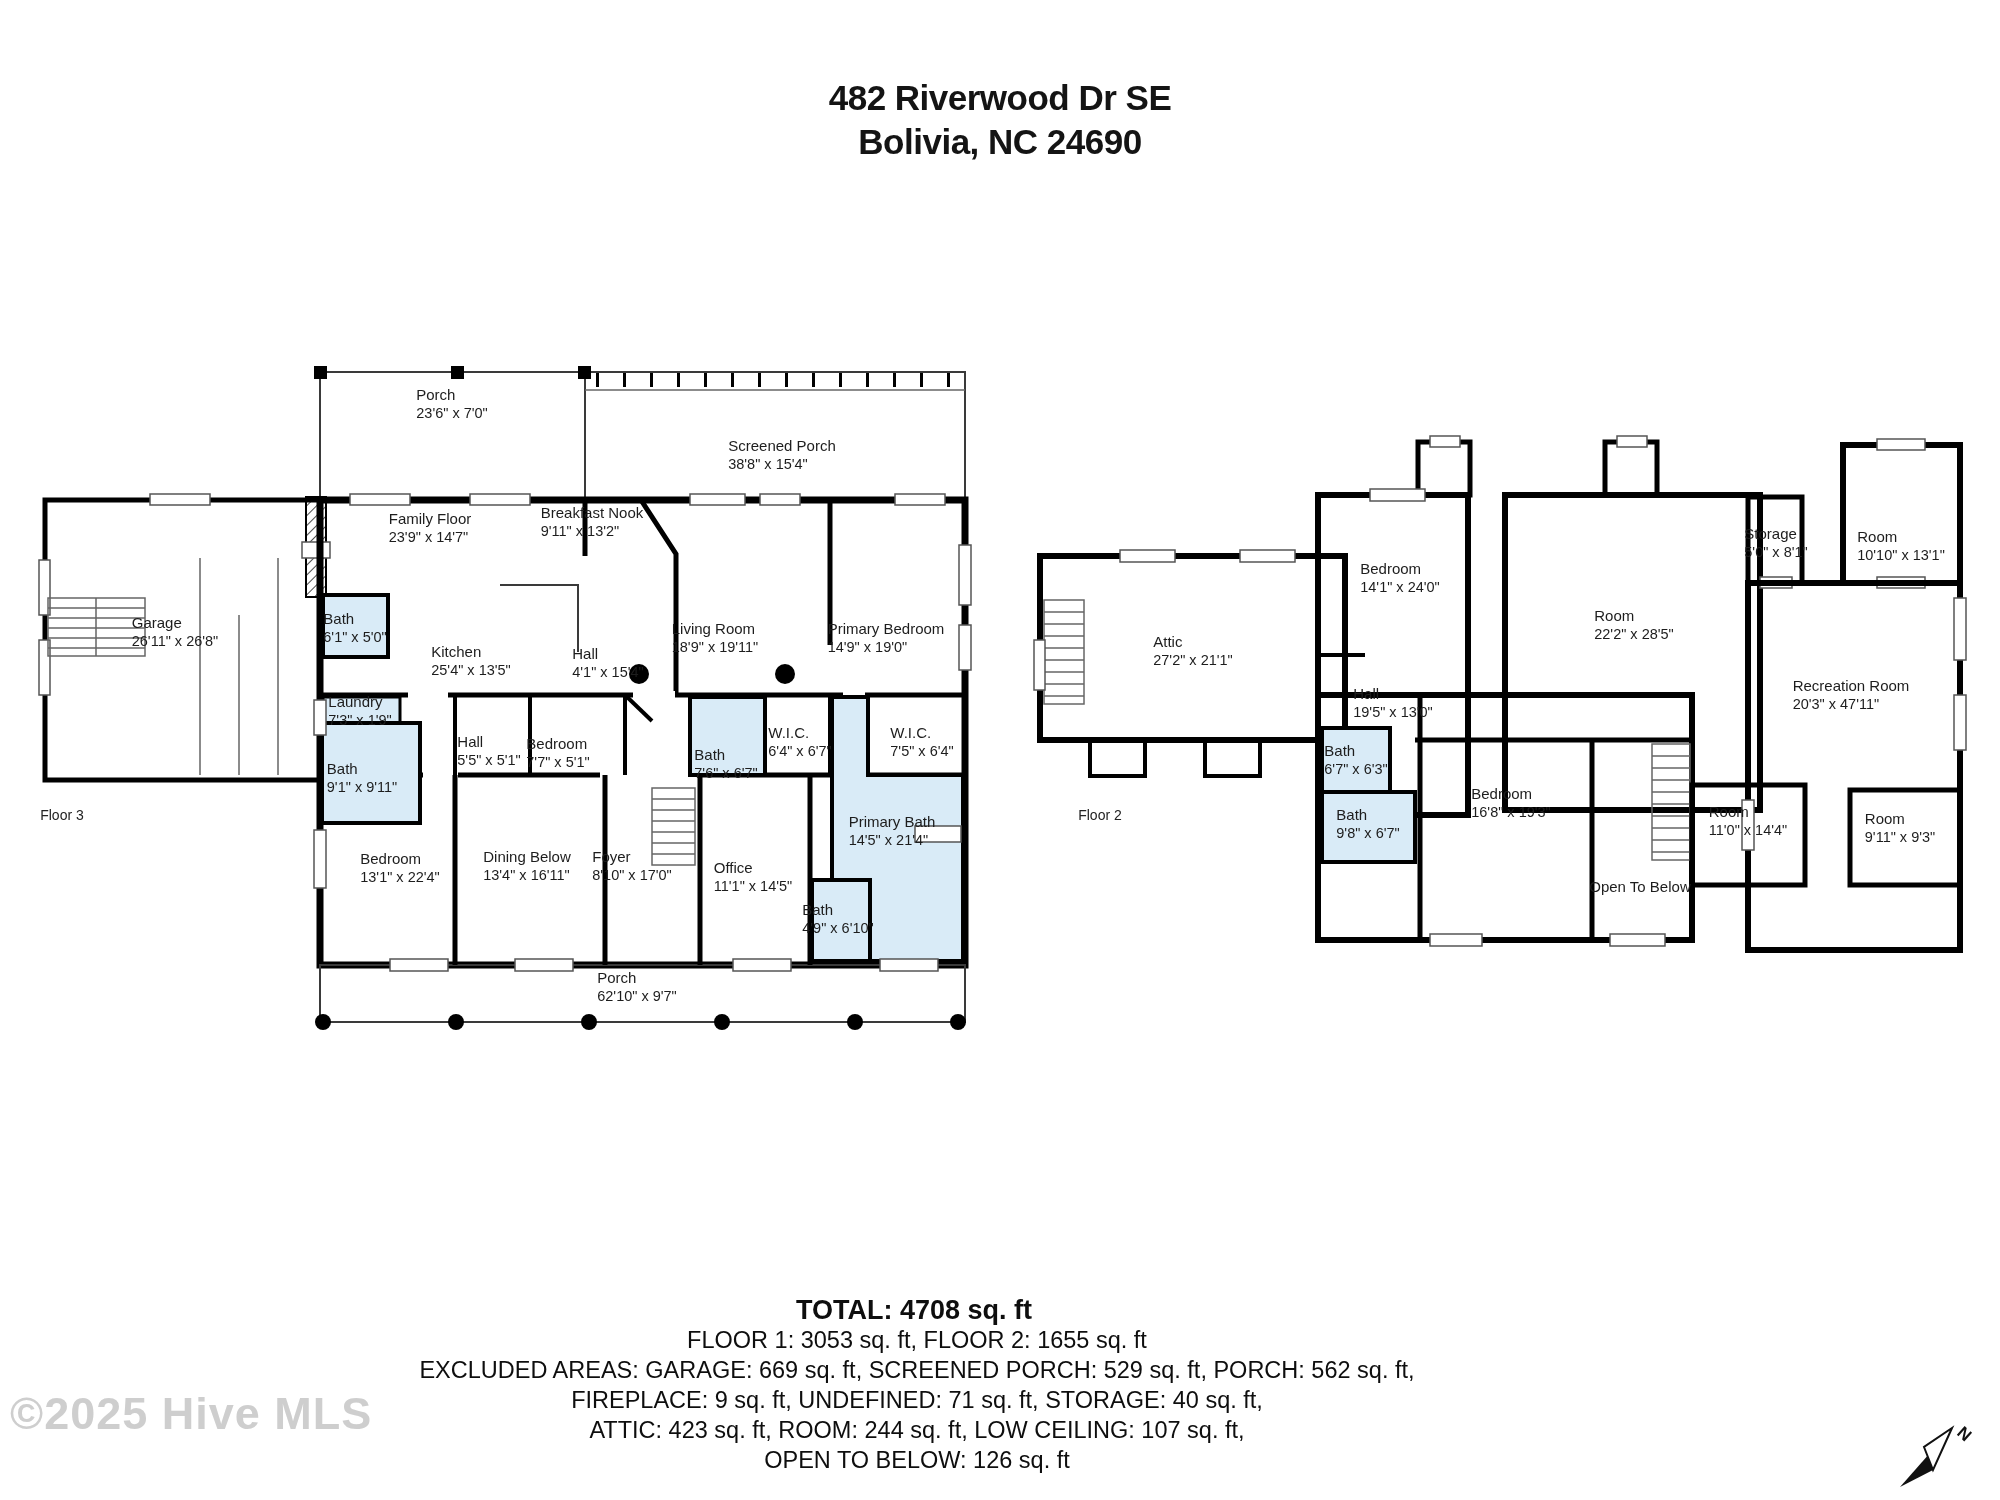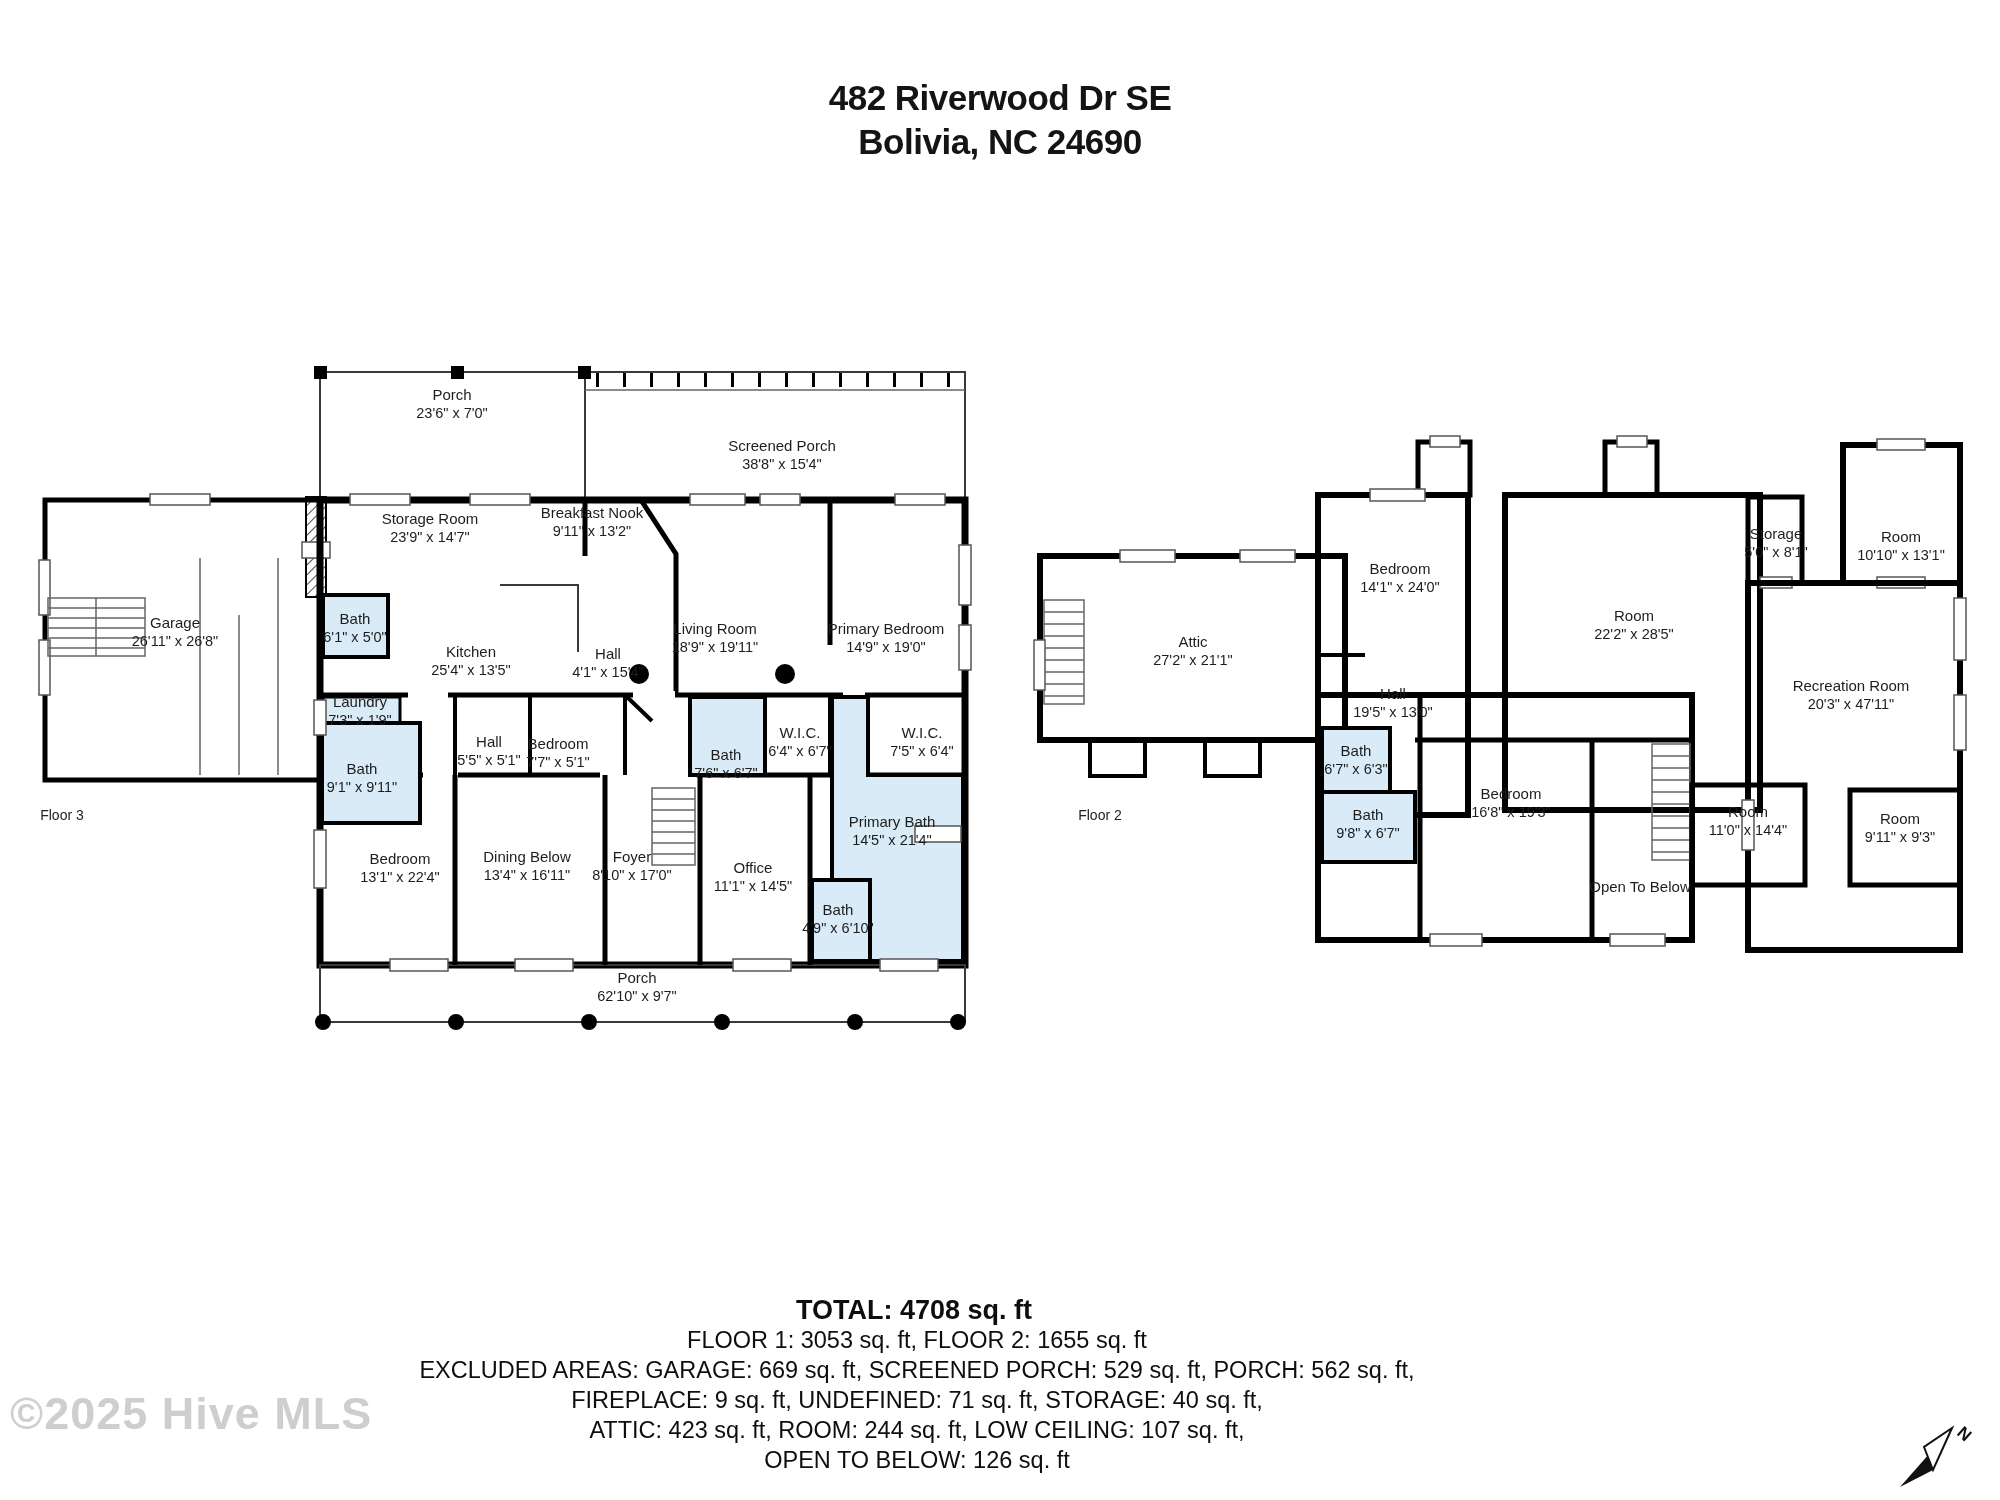--- a/index.html
+++ b/index.html
@@ -3,21 +3,21 @@
 <meta charset="utf-8">
 <style>
   html,body{margin:0;padding:0;background:#ffffff;}
   body{width:2000px;height:1500px;font-family:"Liberation Sans",sans-serif;}
   .page{position:relative;width:2000px;height:1500px;background:#fff;overflow:hidden;}
   .plan-svg{position:absolute;left:0;top:0;}
 
   .title{position:absolute;top:76px;left:0;width:2000px;text-align:center;color:#141414;font-weight:bold;}
   .title .l{font-size:35px;line-height:1.25;letter-spacing:-0.5px;}
 
-  .room-label{position:absolute;transform:translate(-50%,-50%);text-align:center;
+  .room-label{position:absolute;transform:translate(-50%,-50%);
               color:#1d1d1d;white-space:nowrap;line-height:1.28;z-index:5;}
   .room-label .rname{display:block;font-size:15px;}
   .room-label .rdims{display:block;font-size:14.5px;}
 
   .floor-tag{position:absolute;transform:translate(-50%,-50%);font-size:14px;color:#222;z-index:5;}
 
   .summary{position:absolute;top:1294px;left:0;width:1828px;text-align:center;color:#0e0e0e;}
   .summary .total{font-size:27px;font-weight:bold;line-height:1.2;}
   .summary .line{font-size:23.5px;line-height:1.27;padding-left:6px;}
 
@@ -200,21 +200,21 @@
     </div>
   <div class="room-label" style="left:782px;top:455px">
     <span class="rname">Screened Porch</span>
     <span class="rdims">38'8" x 15'4"</span>
     </div>
   <div class="room-label" style="left:175px;top:632px">
     <span class="rname">Garage</span>
     <span class="rdims">26'11" x 26'8"</span>
     </div>
   <div class="room-label" style="left:430px;top:528px">
-    <span class="rname">Storage Room</span>
+    <span class="rname">Family Floor</span>
     <span class="rdims">23'9" x 14'7"</span>
     </div>
   <div class="room-label" style="left:592px;top:522px">
     <span class="rname">Breakfast Nook</span>
     <span class="rdims">9'11" x 13'2"</span>
     </div>
   <div class="room-label" style="left:355px;top:628px">
     <span class="rname">Bath</span>
     <span class="rdims">6'1" x 5'0"</span>
     </div>

